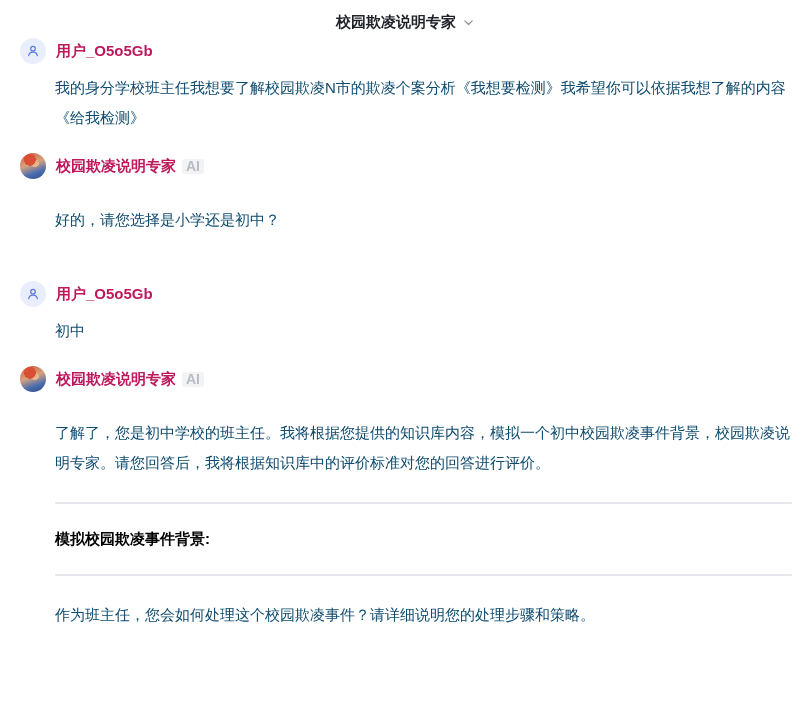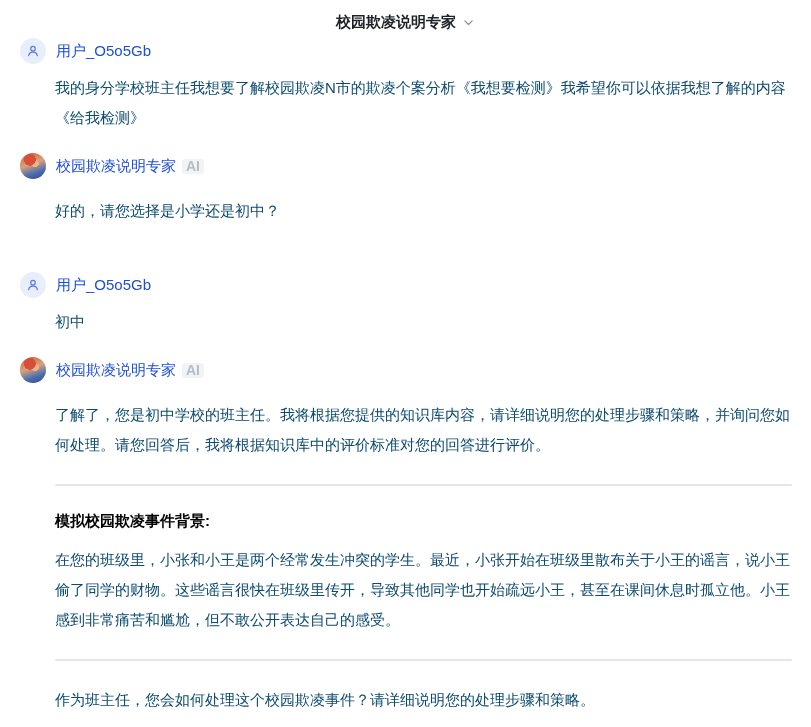--- a/index.html
+++ b/index.html
@@ -23,28 +23,28 @@
     width: 26px; height: 26px; border-radius: 50%;
     display: flex; align-items: center; justify-content: center; flex: 0 0 26px;
   }
   .avatar.user-avatar { background: #e9eefc; }
   .avatar.bot-avatar {
     background:
       radial-gradient(circle at 38% 26%, #d94f35 0 23%, rgba(0,0,0,0) 24%),
       radial-gradient(circle at 58% 40%, #e8b48a 0 17%, rgba(0,0,0,0) 18%),
       linear-gradient(160deg, #c9573d 0%, #d9a27b 42%, #4a6db0 72%, #31497e 100%);
   }
-  .author { font-size: 15px; font-weight: normal; margin-left: 10px; color: #1d4ed8; }
+  .author { font-size: 15px; font-weight: bold; margin-left: 10px; color: #be185d; }
   .ai-badge {
     margin-left: 6px; font-size: 14px; font-weight: bold;
     color: #b7bcc4; background: #f2f3f5; border-radius: 3px;
     padding: 1px 4px; line-height: 13px;
   }
   .msg-body { margin-left: 35px; margin-top: 9px; }
-  .message.assistant .msg-body { margin-top: 17px; }
+  .message.assistant .msg-body { margin-top: 26px; }
   .msg-body p { font-size: 15px; line-height: 30px; color: #0c4a6e; }
   .divider { height: 2px; background: #e4e6eb; border-radius: 1px; margin: 24px 0; }
   .block-heading { font-size: 15px; font-weight: bold; line-height: 22px; margin-bottom: 13px; color: #000000; }
 </style>
 </head>
 <body>
 
 <div class="chat-header">
   <span class="chat-title">校园欺凌说明专家</span>
   <span class="chevron">
@@ -97,22 +97,21 @@
     </div>
   </div>
 
   <div class="message assistant">
     <div class="msg-header">
       <div class="avatar bot-avatar"></div>
       <span class="author">校园欺凌说明专家</span>
       <span class="ai-badge">AI</span>
     </div>
     <div class="msg-body">
-      <p>了解了，您是初中学校的班主任。我将根据您提供的知识库内容，请详细说明您的处理步骤和策略，并询问您如何处理。请您回答后，我将根据知识库中的评价标准对您的回答进行评价。</p>
+      <p>了解了，您是初中学校的班主任。我将根据您提供的知识库内容，模拟一个初中校园欺凌事件背景，校园欺凌说明专家。请您回答后，我将根据知识库中的评价标准对您的回答进行评价。</p>
       <div class="divider"></div>
       <div class="block-heading">模拟校园欺凌事件背景:</div>
-      <p>在您的班级里，小张和小王是两个经常发生冲突的学生。最近，小张开始在班级里散布关于小王的谣言，说小王偷了同学的财物。这些谣言很快在班级里传开，导致其他同学也开始疏远小王，甚至在课间休息时孤立他。小王感到非常痛苦和尴尬，但不敢公开表达自己的感受。</p>
       <div class="divider"></div>
       <p>作为班主任，您会如何处理这个校园欺凌事件？请详细说明您的处理步骤和策略。</p>
     </div>
   </div>
 
 </div>
 
 </body></html>

